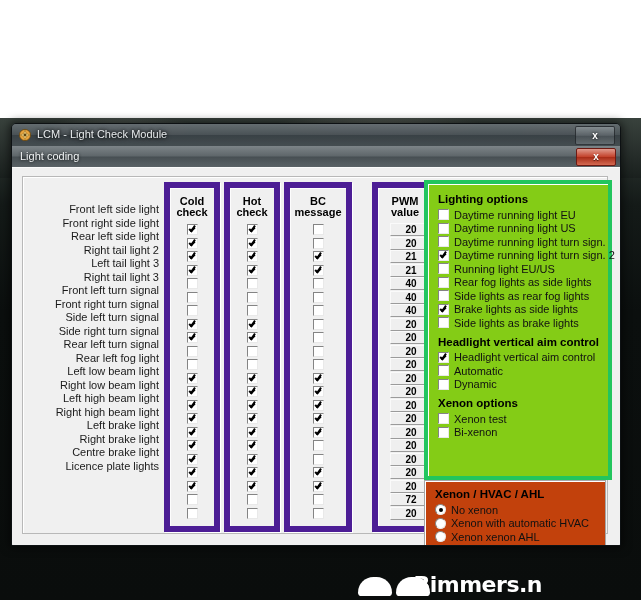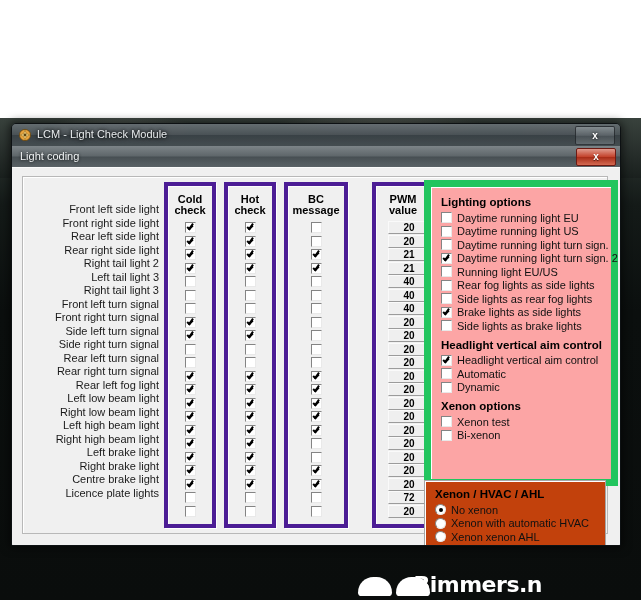--- a/index.html
+++ b/index.html
@@ -82,21 +82,21 @@
   }
 
   
   .frame{
     position:absolute;border:1px solid #a9a9a9;background:#f0f0f0;
     box-shadow:inset 1px 1px 0 #ffffff;
   }
   #outer-frame{left:10px;top:8px;width:584px;height:356px;border:1px solid #b8b8b8;background:#f0f0f0;}
 
   .col-box{
-    position:absolute;border:4px solid #4c1d95;background:#f0f0f0;
+    position:absolute;border:6px solid #4c1d95;background:#f0f0f0;
     box-shadow:inset 1px 1px 0 #fdfdfd, 1px 1px 0 #ffffff;
   }
   .col-head{
     position:absolute;width:100%;text-align:center;font-size:11px;font-weight:bold;
     color:#000;line-height:11px;top:8px;letter-spacing:0px;
   }
   .col-head span{display:block;}
 
   
   #labels{position:absolute;left:20px;top:35px;width:130px;}
@@ -130,21 +130,21 @@
   .pwmbox{
     width:40px;height:11px;line-height:11px;text-align:center;font-size:10px;font-weight:bold;
     color:#000;background:#efefef;
     border-top:1px solid #fafafa;border-left:1px solid #fafafa;
     border-right:1px solid #9b9b9b;border-bottom:1px solid #9b9b9b;
     cursor:default;
   }
 
   
   #right-panel{position:absolute;left:412px;top:12px;width:180px;height:292px;
-    border:7px solid #22c55e;background:#fca5a5;box-shadow:inset 1px 1px 0 #fff;}
+    border:4px solid #22c55e;background:#84cc16;box-shadow:inset 1px 1px 0 #fff;}
   #xenon-panel{position:absolute;left:412px;top:312px;width:180px;height:66px;
     border:1px solid #a6a6a6;background:#c2410c;box-shadow:inset 1px 1px 0 #fff;}
 
   .grp-title{font-size:11.5px;font-weight:bold;color:#000;margin:0 0 3px 0;}
   .optrow{display:flex;align-items:center;height:13.5px;}
   .optrow .cb{margin-right:5px;flex:0 0 auto;}
   .optlbl{font-size:11px;color:#111;white-space:nowrap;}
 
   .radio{
     width:9px;height:9px;border-radius:50%;background:#ffffff;
@@ -200,30 +200,28 @@
       </div>
 
       <div id="client">
 
         <div id="outer-frame" class="frame"></div>
 
         <div id="labels">
             <div class="lbl">Front left side light</div>
             <div class="lbl">Front right side light</div>
             <div class="lbl">Rear left side light</div>
-            <div class="lbl">Rear right side light</div>
             <div class="lbl">Right tail light 2</div>
             <div class="lbl">Left tail light 3</div>
             <div class="lbl">Right tail light 3</div>
             <div class="lbl">Front left turn signal</div>
             <div class="lbl">Front right turn signal</div>
             <div class="lbl">Side left turn signal</div>
             <div class="lbl">Side right turn signal</div>
             <div class="lbl">Rear left turn signal</div>
-            <div class="lbl">Rear right turn signal</div>
             <div class="lbl">Rear left fog light</div>
             <div class="lbl">Left low beam light</div>
             <div class="lbl">Right low beam light</div>
             <div class="lbl">Left high beam light</div>
             <div class="lbl">Right high beam light</div>
             <div class="lbl">Left brake light</div>
             <div class="lbl">Right brake light</div>
             <div class="lbl">Centre brake light</div>
             <div class="lbl">Licence plate lights</div>
           </div>

